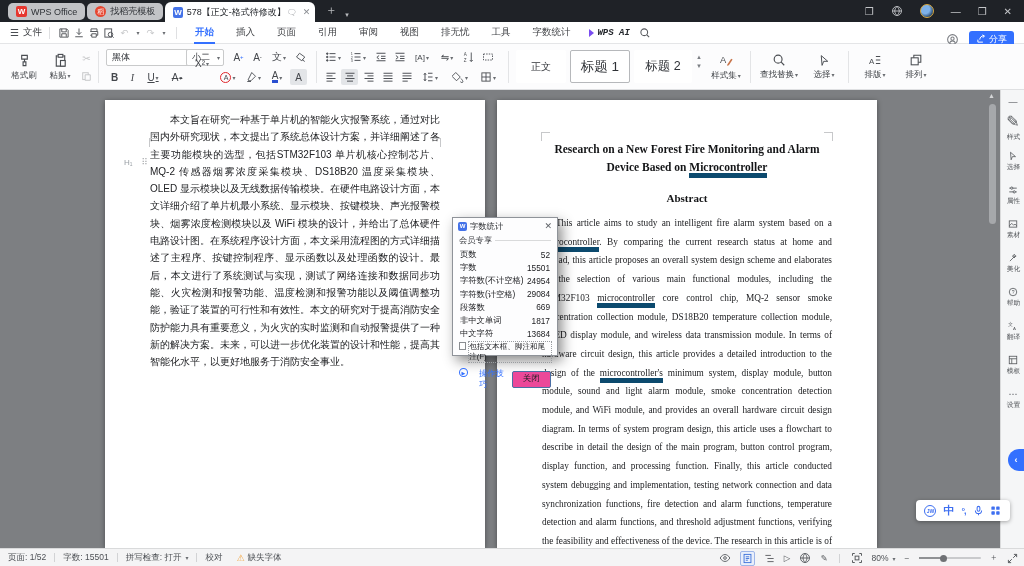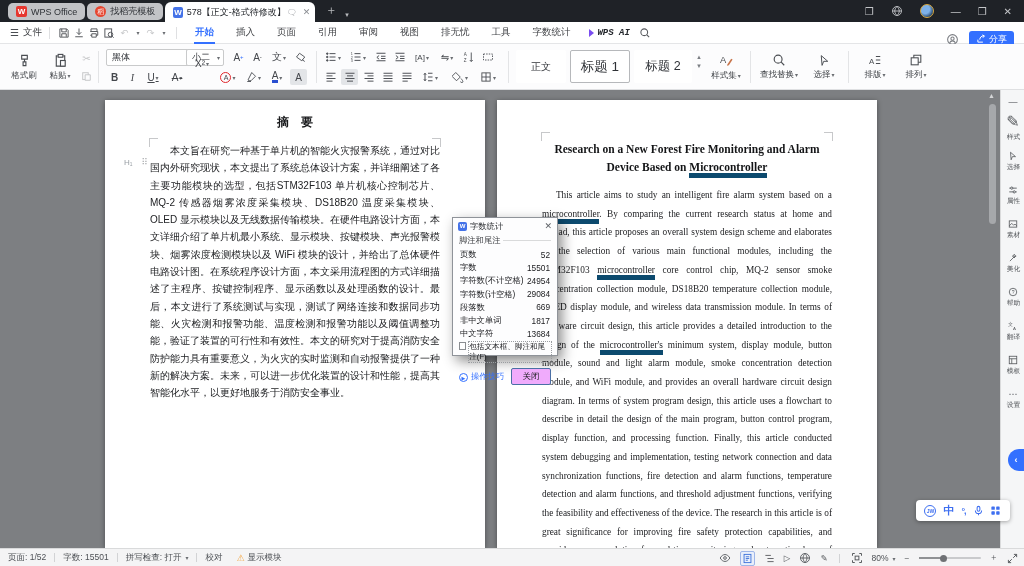--- a/index.html
+++ b/index.html
@@ -84,23 +84,23 @@
   .dlg-head { height:16px; display:flex; align-items:center; padding:0 5px; gap:3px; }
   .dlg-head .t { flex:1; font-size:8.3px; color:#2a2c30; }
   .dlg-head .x { color:#5f6368; font-size:9px; }
   .dlg-group { display:flex; align-items:center; gap:3px; margin:1px 6px 2px; color:#3c3e42; }
   .dlg-group .line { flex:1; height:1px; background:#d9dadb; }
   .dlg-row { display:flex; justify-content:space-between; padding:0 7px; height:13.2px; align-items:center; }
   .dlg-check { display:flex; align-items:flex-start; gap:3px; margin:2px 6px 0; }
   .dlg-check .box { width:8px; height:8px; border:1px solid #8a8d91; background:#fff; }
   .dlg-check .clbl { font-size:7.6px; outline:1px dotted #9a9da1; }
   .dlg-foot { display:flex; justify-content:space-between; align-items:center; margin:6px 6px 0; }
-  .tips { display:flex; align-items:flex-end; gap:3px; color:#3370ff; font-size:8.3px; }
+  .tips { display:flex; align-items:flex-start; gap:11px; color:#3370ff; font-size:8.3px; }
   .tipsicon { width:9px; height:9px; border:1px solid #3370ff; border-radius:50%; display:flex; align-items:center; justify-content:center; font-size:5px; color:#3370ff; }
-  .closebtn { width:40px; height:17px; border:1px solid #4a6fa5; border-radius:2px; background:#f0abfc; display:flex; align-items:center; justify-content:center; font-size:8.5px; color:#202124; }
+  .closebtn { width:40px; height:17px; border:1px solid #4a6fa5; border-radius:2px; background:#ec4899; display:flex; align-items:center; justify-content:center; font-size:8.5px; color:#202124; }
 
   
   .imebar { position:absolute; left:916px; top:500px; width:94px; height:21px; background:#fff; border-radius:4px; box-shadow:0 1px 4px rgba(0,0,0,.35); display:flex; align-items:center; justify-content:space-around; padding:0 5px; z-index:15; }
   .imebar .zh { color:#3e6ff0; font-weight:bold; font-size:11px; }
   .imelogo { width:12px; height:12px; border:1.5px solid #3e6ff0; border-radius:50%; color:#3e6ff0; font-size:5px; font-weight:bold; display:flex; align-items:center; justify-content:center; }
   .imepunct { color:#3e6ff0; font-weight:bold; font-size:9px; letter-spacing:-1px; }
   .chevtab { position:absolute; left:1008px; top:449px; width:16px; height:22px; background:#3370ff; border-radius:11px 0 0 11px; display:flex; align-items:center; justify-content:center; color:#fff; font-size:9px; font-weight:bold; z-index:16; }
 
   
   .statusbar { position:absolute; left:0; top:548px; width:1024px; height:18px; background:#f4f4f5; border-top:1px solid #d9dadb; display:flex; align-items:center; font-size:8.5px; color:#4d5055; }
@@ -429,46 +429,46 @@
 
 <div class="docarea">
 
   <div class="page left">
     <div class="crop tl" style="left:44px; top:38px;"></div>
     <div class="crop tr" style="right:44px; top:38px;"></div>
     <div class="hmark">
       <span>H₁</span>
       <span style="font-size:9px;color:#b0b2b5;">⠿</span>
     </div>
-    <div class="cn-abs">摘　要</div>
     <div class="cn-body">本文旨在研究一种基于单片机的智能火灾报警系统，通过对比国内外研究现状，本文提出了系统总体设计方案，并详细阐述了各主要功能模块的选型，包括STM32F103 单片机核心控制芯片、MQ-2 传感器烟雾浓度采集模块、DS18B20 温度采集模块、OLED 显示模块以及无线数据传输模块。在硬件电路设计方面，本文详细介绍了单片机最小系统、显示模块、按键模块、声光报警模块、烟雾浓度检测模块以及 WiFi 模块的设计，并给出了总体硬件电路设计图。在系统程序设计方面，本文采用流程图的方式详细描述了主程序、按键控制程序、显示函数以及处理函数的设计。最后，本文进行了系统测试与实现，测试了网络连接和数据同步功能、火灾检测和报警功能、温度检测和报警功能以及阈值调整功能，验证了装置的可行性和有效性。本文的研究对于提高消防安全防护能力具有重要意义，为火灾的实时监测和自动报警提供了一种新的解决方案。未来，可以进一步优化装置的设计和性能，提高其智能化水平，以更好地服务于消防安全事业。</div>
   </div>
 
   <div class="page right">
     <div class="crop tl" style="left:44px; top:32px;"></div>
     <div class="crop tr" style="right:44px; top:32px;"></div>
     <div class="en-title"><span>Research on a New Forest Fire Monitoring and Alarm Device Based on </span><span class="sp-err">Microcontroller</span></div>
+    <div class="en-abs">Abstract</div>
     <div class="en-body"><span>This article aims to study an intelligent fire alarm system based on a </span><span class="sp-err">microcontroller</span><span>. By comparing the current research status at home and abroad, this article proposes an overall system design scheme and elaborates on the selection of various main functional modules, including the STM32F103 </span><span class="sp-err">microcontroller</span><span> core control chip, MQ-2 sensor smoke concentration collection module, DS18B20 temperature collection module, OLED display module, and wireless data transmission module. In terms of hardware circuit design, this article provides a detailed introduction to the design of the </span><span class="sp-err">microcontroller's</span><span> minimum system, display module, button module, sound and light alarm module, smoke concentration detection module, and WiFi module, and provides an overall hardware circuit design diagram. In terms of system program design, this article uses a flowchart to describe in detail the design of the main program, button control program, display function, and processing function. Finally, this article conducted system debugging and implementation, testing network connection and data synchronization functions, fire detection and alarm functions, temperature detection and alarm functions, and threshold adjustment functions, verifying the feasibility and effectiveness of the device. The research in this article is of great significance for improving fire safety protection capabilities, and provides a new solution for real-time monitoring and automatic alarm of fires. In the future, the design and performance of the device can be further optimized to improve its intelligence level, in order to better serve the fire safety industry.</span></div>
 
   </div>
 
   <div class="vscroll">
     <span class="up">▲</span>
     <div class="thumb"></div>
   </div>
 </div>
 
 <div class="dialog">
   <div class="dlg-head">
     <span class="wlogo blue" style="width:9px;height:9px;font-size:6px;">W</span>
     <span class="t">字数统计</span>
     <span class="x">✕</span>
   </div>
   <div class="dlg-group">
-    <span>脚注和尾注</span>
+    <span>会员专享</span>
     <span class="line"></span>
   </div>
   <div class="dlg-row">
       <span>页数</span>
       <span>52</span>
     </div>
   <div class="dlg-row">
       <span>字数</span>
       <span>15501</span>
     </div>
@@ -594,21 +594,21 @@
   <span>字数: 15501</span>
   <span class="sdiv"></span>
   <span class="grp">
     <span>拼写检查: 打开</span>
       <span class="car">▾</span>
   </span>
   <span class="sdiv"></span>
   <span>校对</span>
   <span class="grp" style="margin-left:14px;">
     <span class="warn">⚠</span>
-    <span>显示模块</span>
+    <span>缺失字体</span>
   </span>
   <div class="sb-right">
     <span class="sicon">
       <svg class="ic" width="12" height="12" viewBox="0 0 16 16" fill="none" stroke="#55585c" stroke-width="1.2">
           <path d="M1.5 8c2-3.2 4.2-4.6 6.5-4.6S12.5 4.8 14.5 8c-2 3.2-4.2 4.6-6.5 4.6S3.5 11.2 1.5 8z"></path>
           <circle cx="8" cy="8" r="1.8"></circle>
         </svg>
     </span>
     <span class="sicon boxed">
       <svg class="ic" width="11" height="11" viewBox="0 0 16 16" fill="none" stroke="#3a6fd8" stroke-width="1.3">

